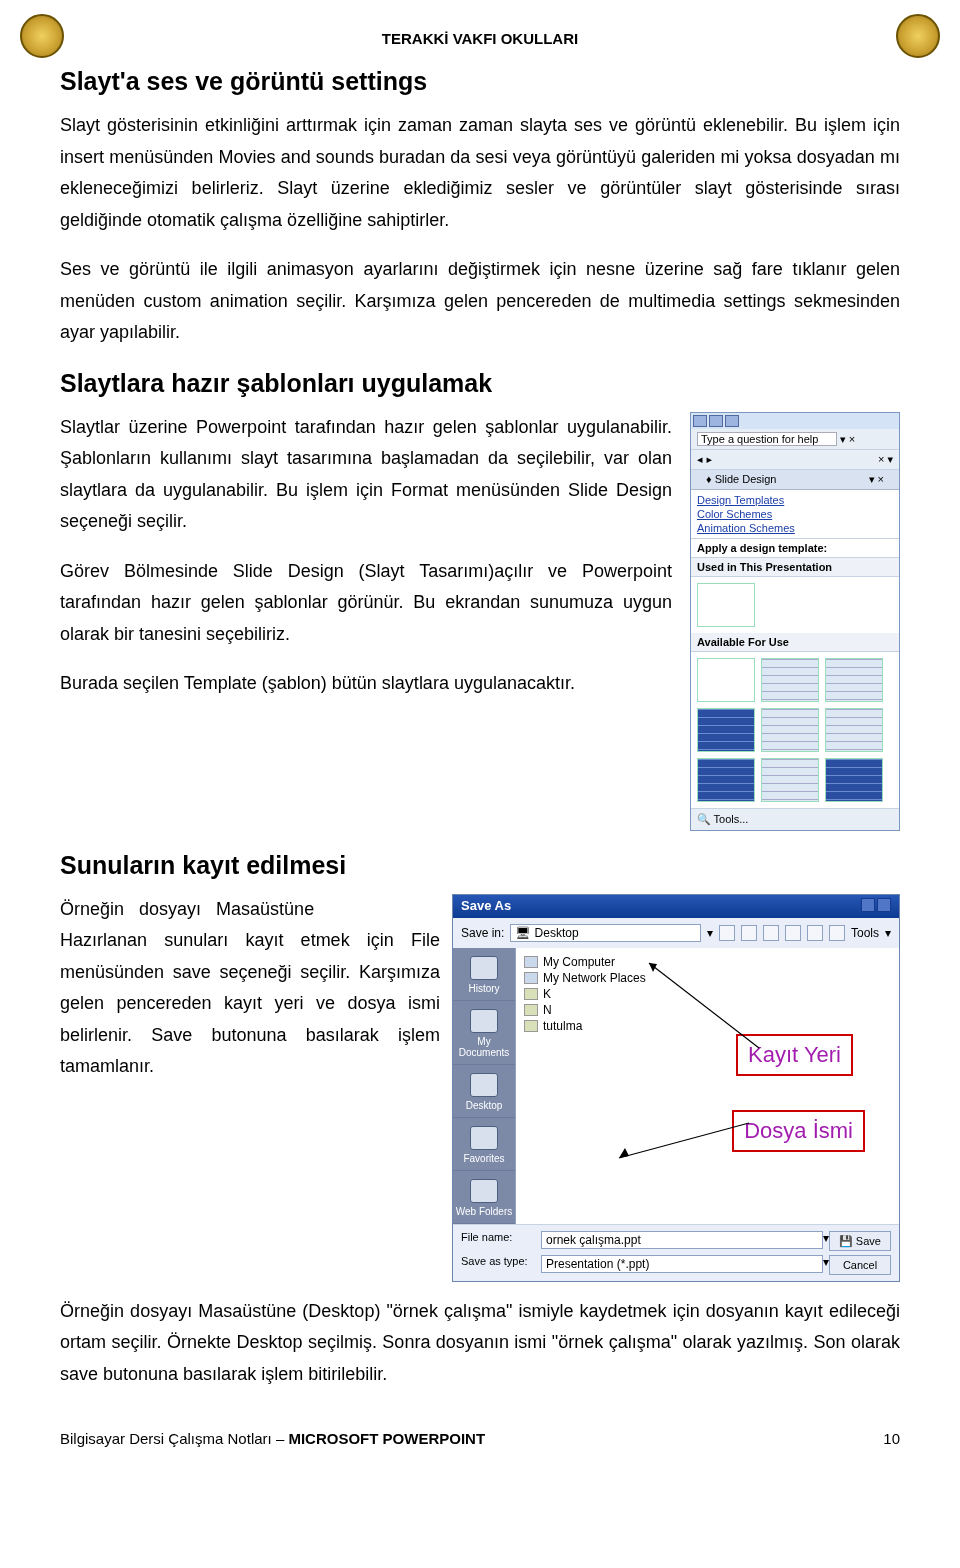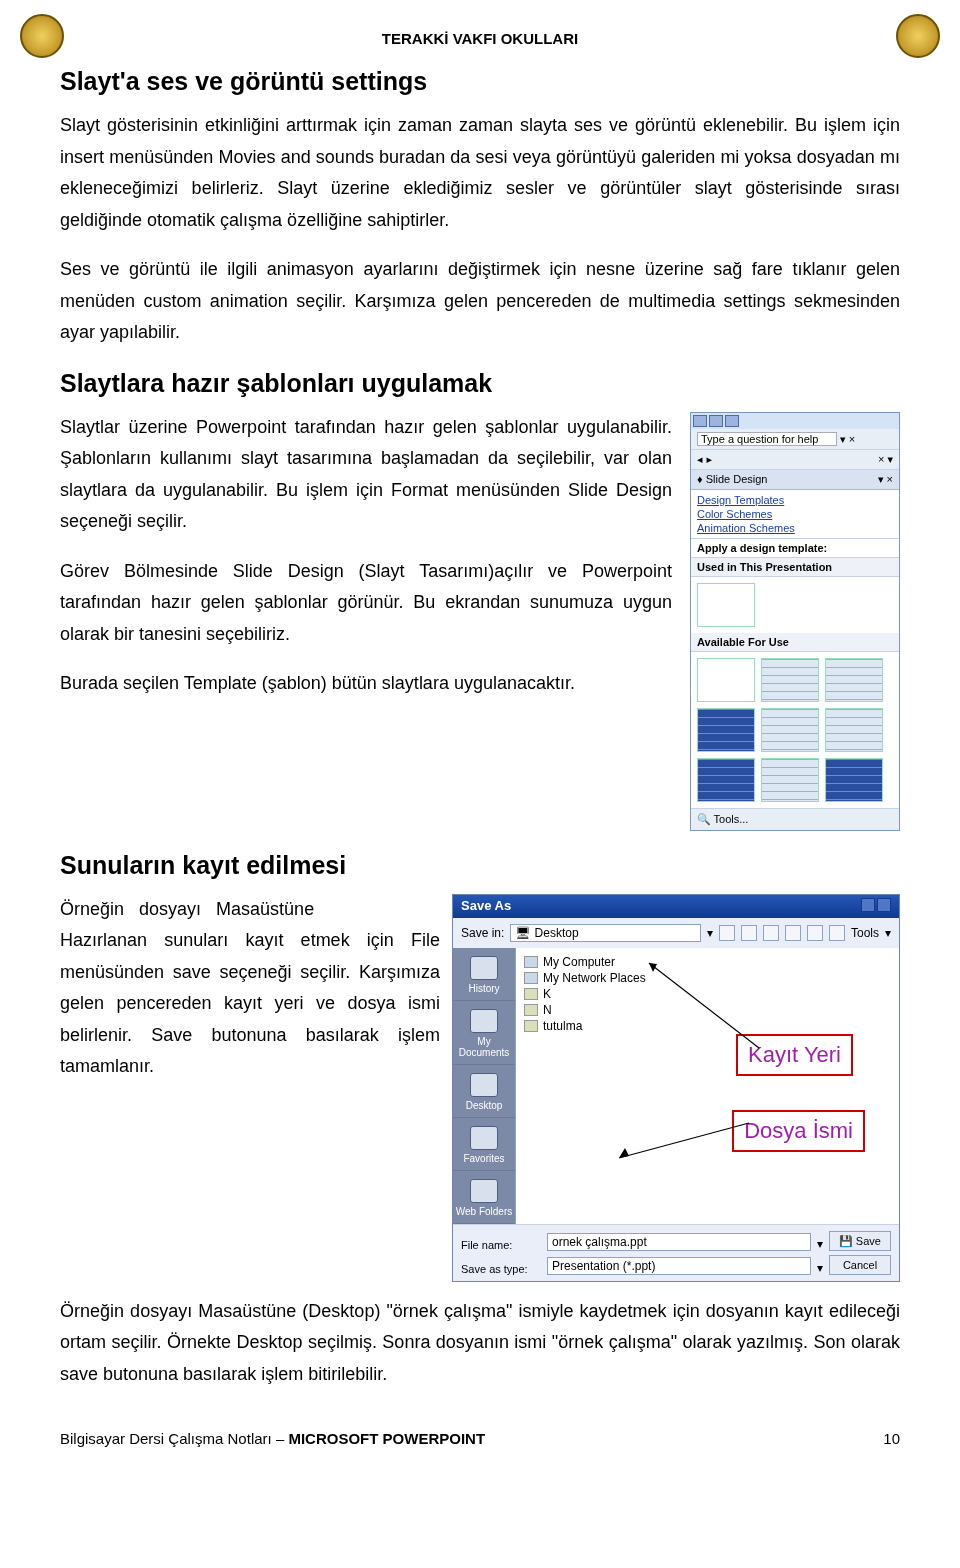--- a/index.html
+++ b/index.html
@@ -46,21 +46,21 @@
   }
   .row-flex { display: flex; gap: 18px; align-items: flex-start; }
   .col-text { flex: 1 1 auto; }
   .side-panel {
     flex: 0 0 210px;
     border: 1px solid #7a98c0;
     background: #eef2f8;
     font-size: 11px;
   }
   .side-panel .ttl {
-    background:#d8e2f0; padding:3px 6px; border-bottom:1px solid #aab8cc;
+    background:#d8e2f0; padding:3px 15px; border-bottom:1px solid #aab8cc;
     display:flex; justify-content:space-between; align-items:center;
   }
   .side-panel .bar {
     background:#e8eef6; padding:3px 6px; border-bottom:1px solid #c7d2e2;
   }
   .side-panel .sect {
     padding:3px 6px; border-bottom:1px solid #c7d2e2; background:#fff;
   }
   .side-panel .lnk { color:#1a3da8; text-decoration:underline; display:block; padding:1px 0;}
   .side-panel .grid {
@@ -113,21 +113,21 @@
     flex:1; background:#fff; border-left:1px solid #8ea2c4; padding:6px 8px; min-height:190px;
     position:relative;
   }
   .sa-list .itm { display:flex; align-items:center; gap:5px; padding:1px 0;}
   .sa-list .ic2 { width:14px;height:12px;background:#d7e0b9;border:1px solid #999;}
   .sa-list .ic2.pc{ background:#c9d8ea;}
   .sa-bottom {
     padding:6px 8px; display:flex; flex-direction:column; gap:4px; background:#e9eef8;
     border-top:1px solid #c7d2e2;
   }
-  .sa-row { display:flex; align-items:flex-end; gap:6px;}
+  .sa-row { display:flex; align-items:flex-start; gap:0;}
   .sa-row label { width:80px; font-size:11px;}
   .sa-row .ip { flex:1; background:#fff;border:1px solid #8ea2c4;height:18px;padding:1px 4px;}
   .sa-row .bt { width:62px; height:20px; background:#e7ecf6;border:1px solid #8ea2c4; text-align:center; font-size:11px; line-height:18px;}
   .callout {
     position:absolute; border:2px solid #c00; color:#a21caf; font-size:22px;
     padding:6px 10px; background:rgba(255,255,255,0);
   }
   .call-a { right:46px; top:86px; }
   .call-b { right:34px; top:162px; }
   .footer {

